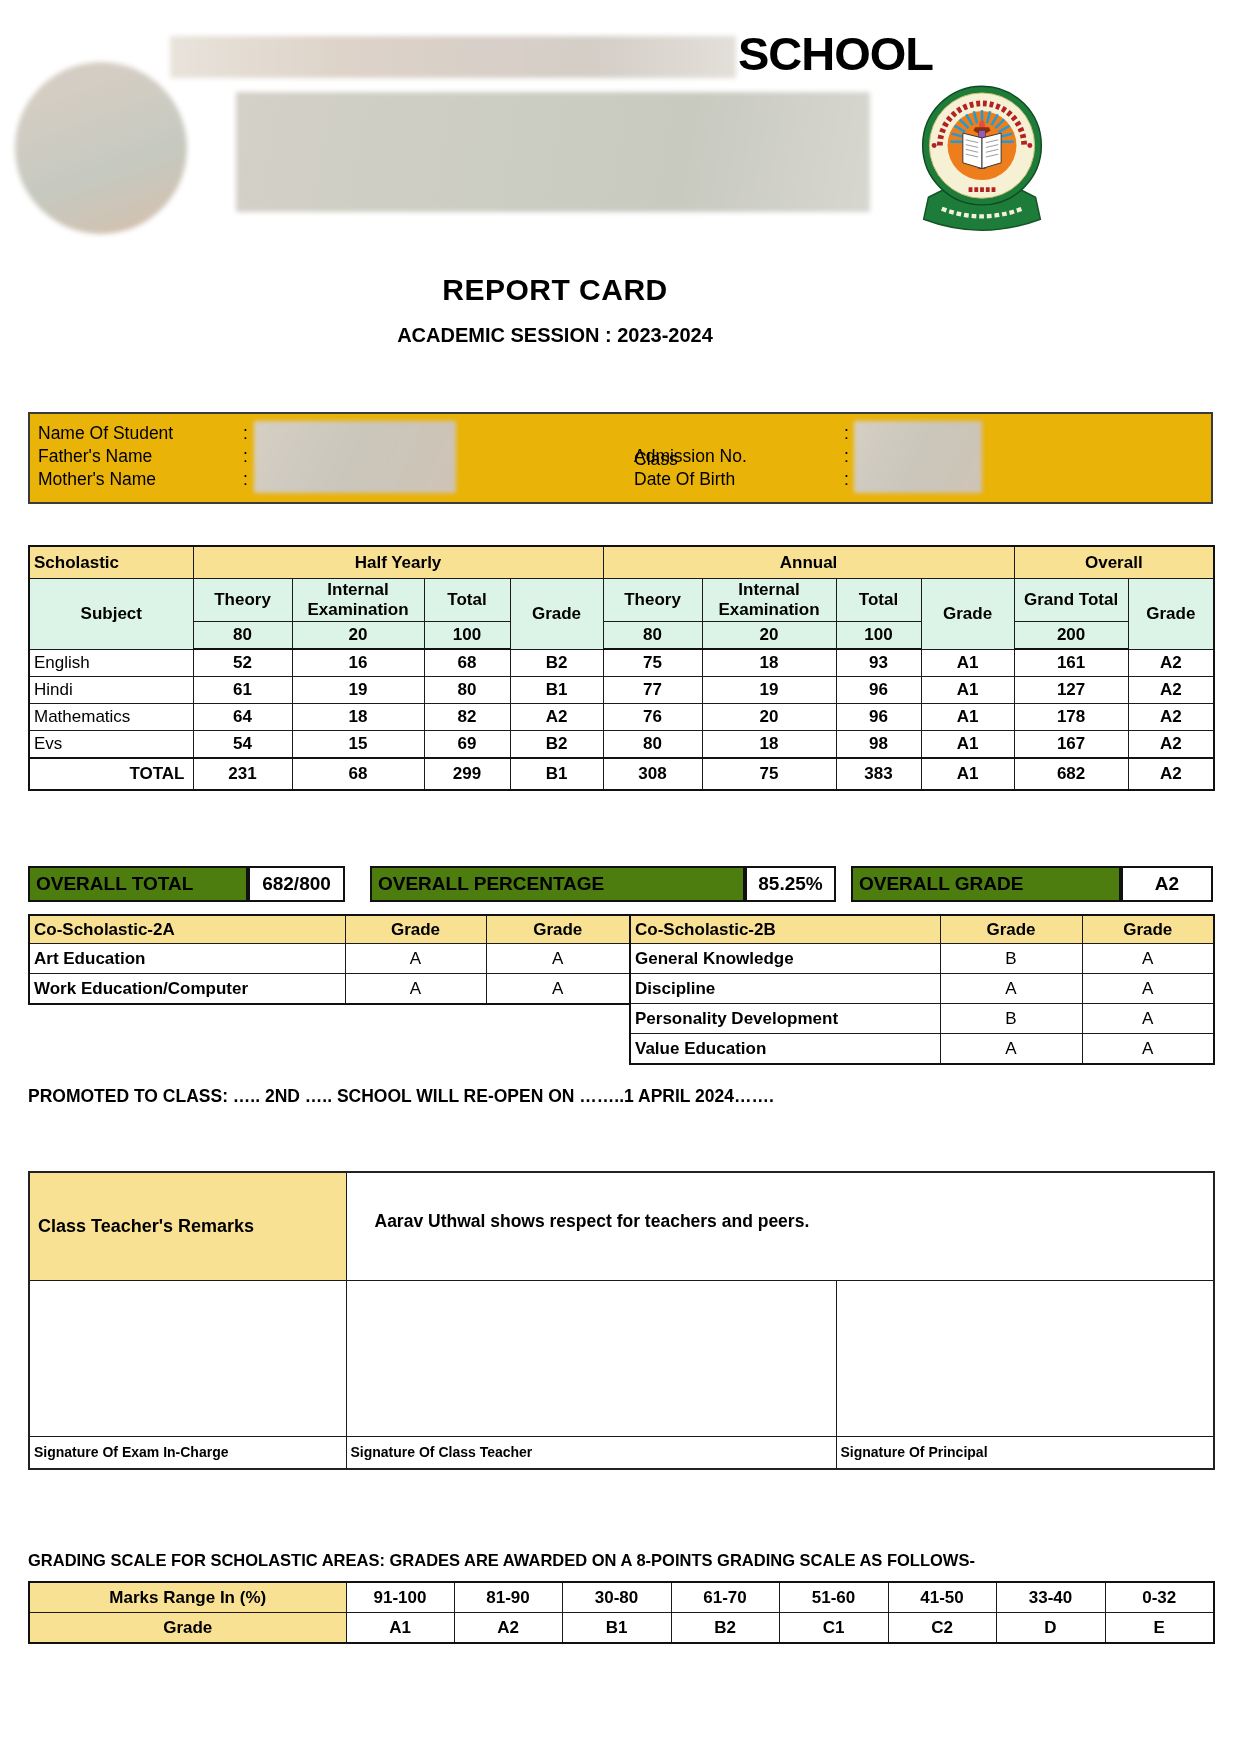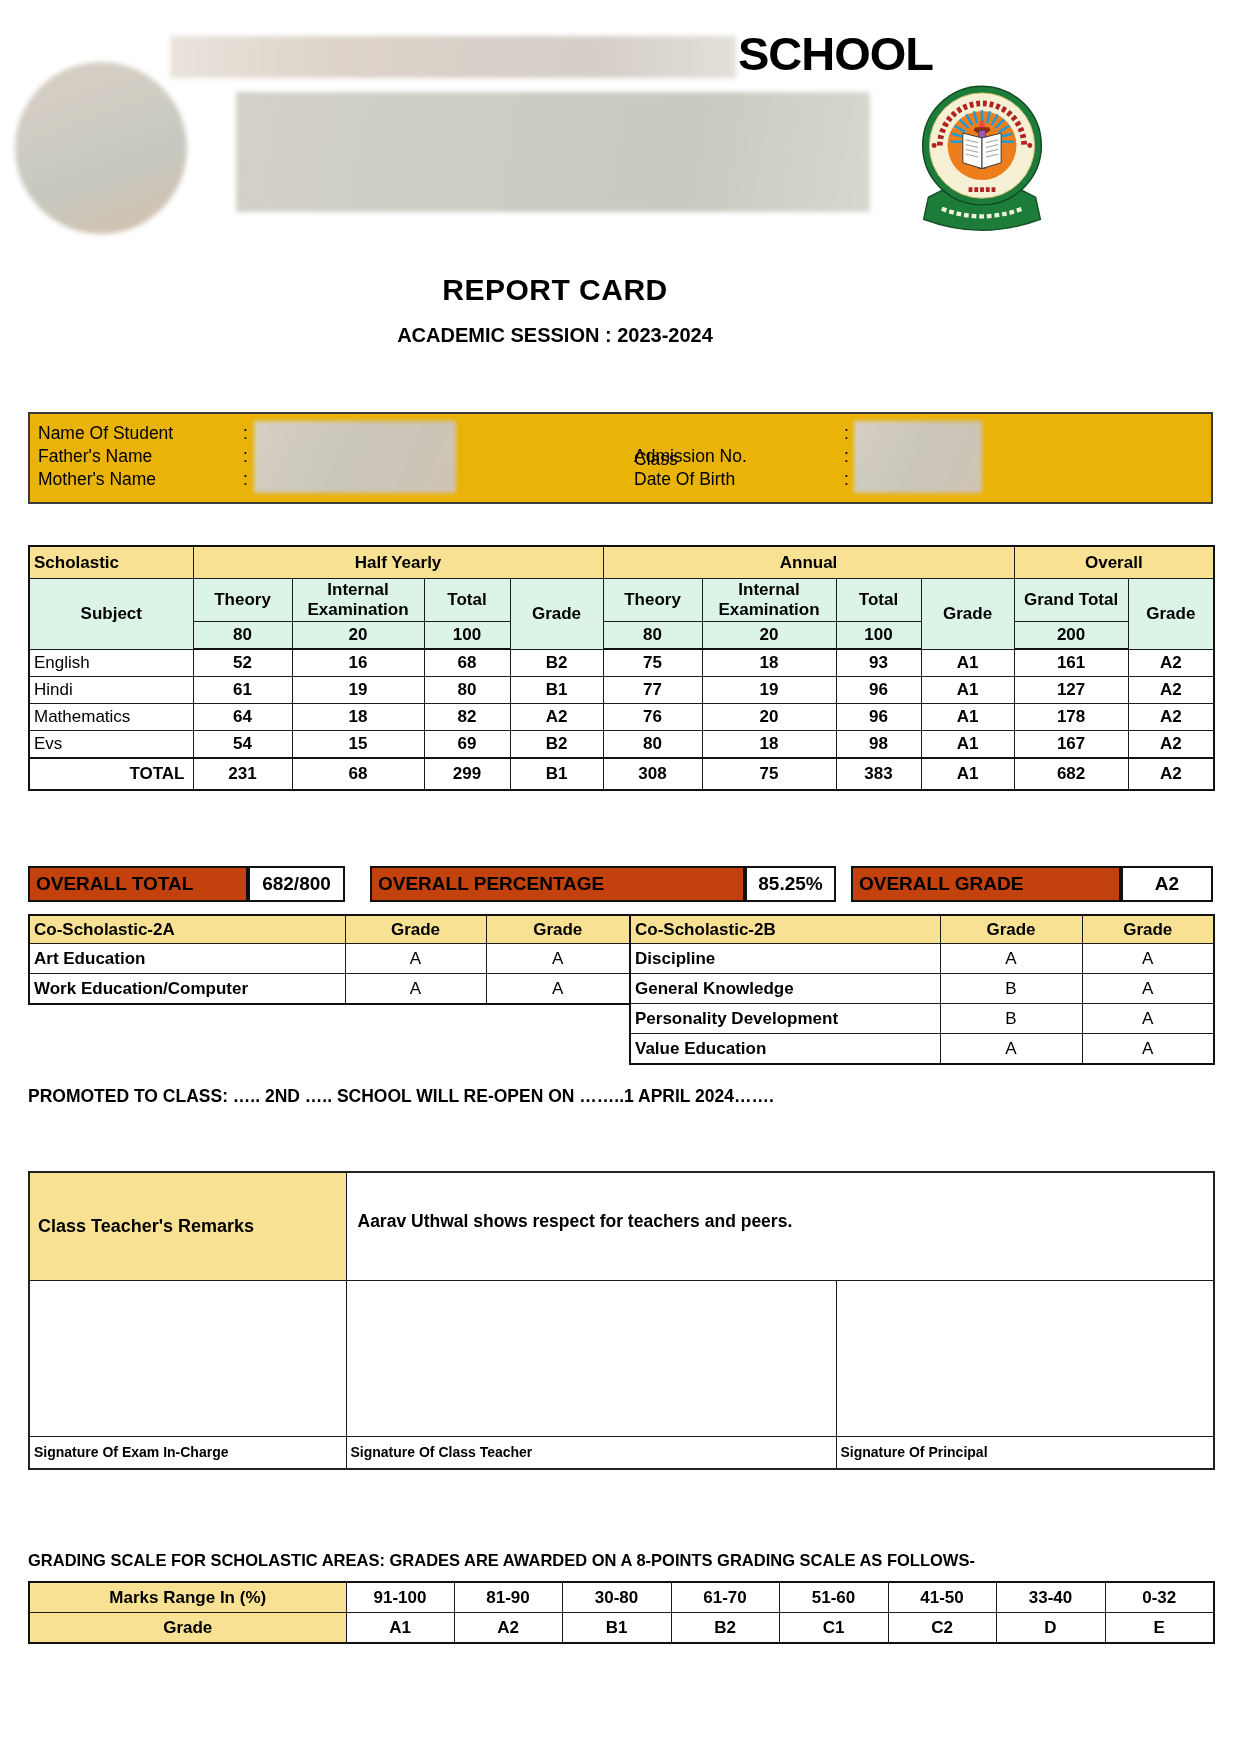--- a/index.html
+++ b/index.html
@@ -27,21 +27,21 @@
   .info-redact-l{position:absolute;left:224px;top:7px;width:202px;height:72px;
     background:linear-gradient(115deg,#d5cfc4,#cac6bb 50%,#cfc3b6 100%);filter:blur(2px);}
   .info-redact-r{position:absolute;left:824px;top:7px;width:128px;height:72px;
     background:linear-gradient(115deg,#d5cfc4,#cac6bb 50%,#cfc3b6 100%);filter:blur(2px);}
 
   
   table{border-collapse:collapse;table-layout:fixed;}
   td,th{border:1.6px solid #1b1b1b;padding:0 4px;font-size:17px;overflow:hidden;white-space:nowrap;}
   .yellow{background:#F8E193;}
   .mint{background:#DBF4E7;}
-  .pink{background:#c2410c;text-align:right;}
+  .pink{background:#4d7c0f;text-align:right;}
   .c{text-align:center;}
   .b{font-weight:700;}
 
   .schol{left:28px;top:545px;width:1185px;border:2.5px solid #111;}
   .schol td{height:26px;}
   .schol .hdr1 td{height:31px;font-weight:700;}
   .schol .hdr2 td{font-weight:700;line-height:1.15;white-space:normal;}
   .schol .sub td{height:26px;font-weight:700;}
   .schol .databody td{height:26px;}
   .thickbot{border-bottom:2.4px solid #111;}
@@ -64,21 +64,21 @@
   .promoted .lab{font-weight:800;}
   .promoted .val{font-weight:600;}
 
   
   .remarks{left:28px;top:1171px;width:1185px;border:2.4px solid #222;}
   .remarks td{vertical-align:middle;}
   .remarks .r1{height:108px;}
   .remarks .r2{height:156px;}
   .remarks .r3{height:33px;}
   .remark-label{font-weight:700;font-size:18px;white-space:normal;padding-left:8px;}
-  .remark-text{font-weight:700;font-size:17.5px;padding-left:11px;vertical-align:middle;}
+  .remark-text{font-weight:700;font-size:17.5px;padding-left:28px;vertical-align:middle;}
   .sig-label{font-weight:700;font-size:14px;}
 
   
   .grading-head{left:28px;top:1551px;font-size:16.5px;font-weight:800;}
   .grading{left:28px;top:1581px;width:1185px;border:2.2px solid #111;}
   .grading td{height:29px;font-weight:700;text-align:center;}
 </style>
 </head>
 <body>
 
@@ -309,27 +309,27 @@
       <col style="width:142px">
       <col style="width:132px">
     </colgroup>
   <tbody>
       <tr class="hd">
     <td class="yellow">Co-Scholastic-2B</td>
     <td class="yellow c">Grade</td>
     <td class="yellow c">Grade</td>
   </tr>
   <tr>
-    <td class="b">Discipline</td>
-    <td class="c">A</td>
-    <td class="c">A</td>
-  </tr>
-  <tr>
     <td class="b">General Knowledge</td>
     <td class="c">B</td>
+    <td class="c">A</td>
+  </tr>
+  <tr>
+    <td class="b">Discipline</td>
+    <td class="c">A</td>
     <td class="c">A</td>
   </tr>
   <tr>
     <td class="b">Personality Development</td>
     <td class="c">B</td>
     <td class="c">A</td>
   </tr>
   <tr>
     <td class="b">Value Education</td>
     <td class="c">A</td>

